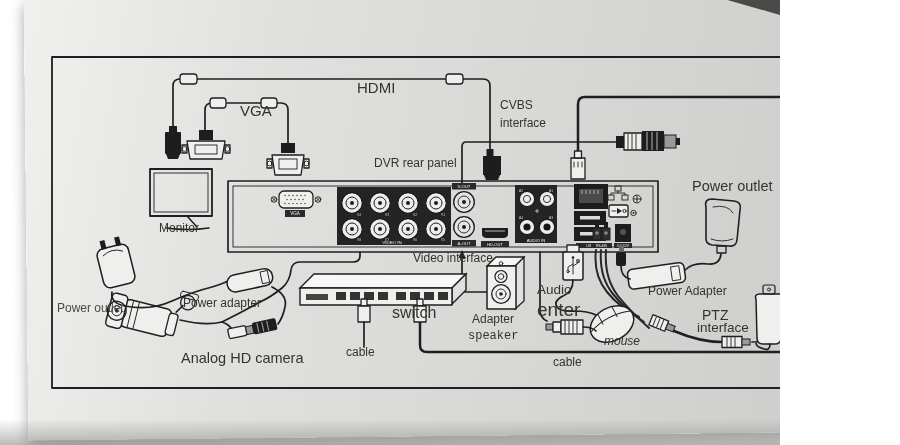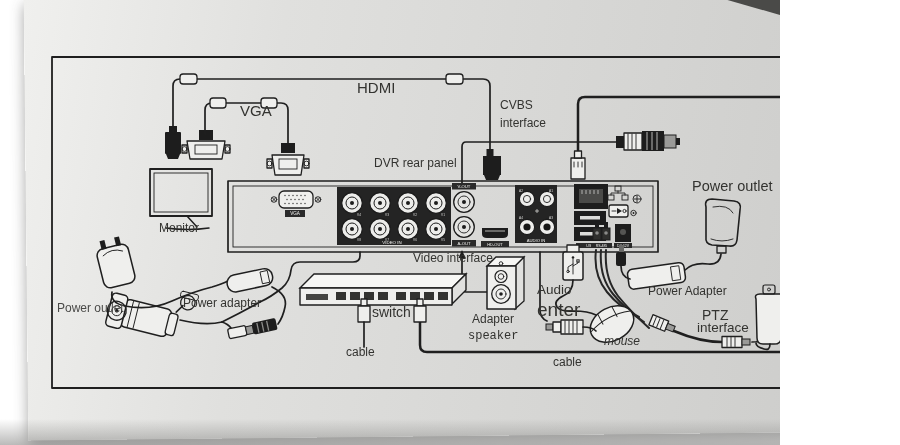--- a/index.html
+++ b/index.html
@@ -428,23 +428,24 @@
   <div class="lbl" style="left:500px;top:117px;">interface</div>
   <div class="lbl" style="left:374px;top:157px;font-size:12px;">DVR rear panel</div>
   <div class="lbl" style="left:692px;top:179px;font-size:14.5px;">Power outlet</div>
   <div class="lbl" style="left:159px;top:222px;">Monitor</div>
   <div class="lbl" style="left:366px;top:252px;margin-left:47px;">Video interface</div>
   <div class="lbl" style="left:537px;top:283px;font-size:13.5px;">Audio</div>
   <div class="lbl" style="left:537px;top:300px;font-size:19px;">enter</div>
   <div class="lbl" style="left:648px;top:285px;">Power Adapter</div>
   <div class="lbl" style="left:183px;top:297px;">Power adapter</div>
   <div class="lbl" style="left:57px;top:302px;color:#4a4a48;">Power outlet</div>
-  <div class="lbl" style="left:372px;top:305px;font-size:14px;">switch</div>
+  <div class="lbl" style="left:372px;top:305px;font-size:16px;padding-left:20px;">switch</div>
   <div class="lbl" style="left:702px;top:308px;font-size:14px;">PTZ</div>
   <div class="lbl" style="left:697px;top:321px;font-size:13.5px;">interface</div>
   <div class="lbl" style="left:472px;top:313px;">Adapter</div>
   <div class="lbl" style="left:468px;top:330px;font-family:Liberation Mono, monospace;">speaker</div>
   <div class="lbl" style="left:604px;top:335px;font-style:italic;">mouse</div>
   <div class="lbl" style="left:346px;top:346px;">cable</div>
   <div class="lbl" style="left:553px;top:356px;">cable</div>
+  <div class="lbl" style="left:181px;top:351px;font-size:14.5px;">Analog HD camera</div>
 
   <div class="bottom-shade"></div>
 </div>
 
 </body></html>

